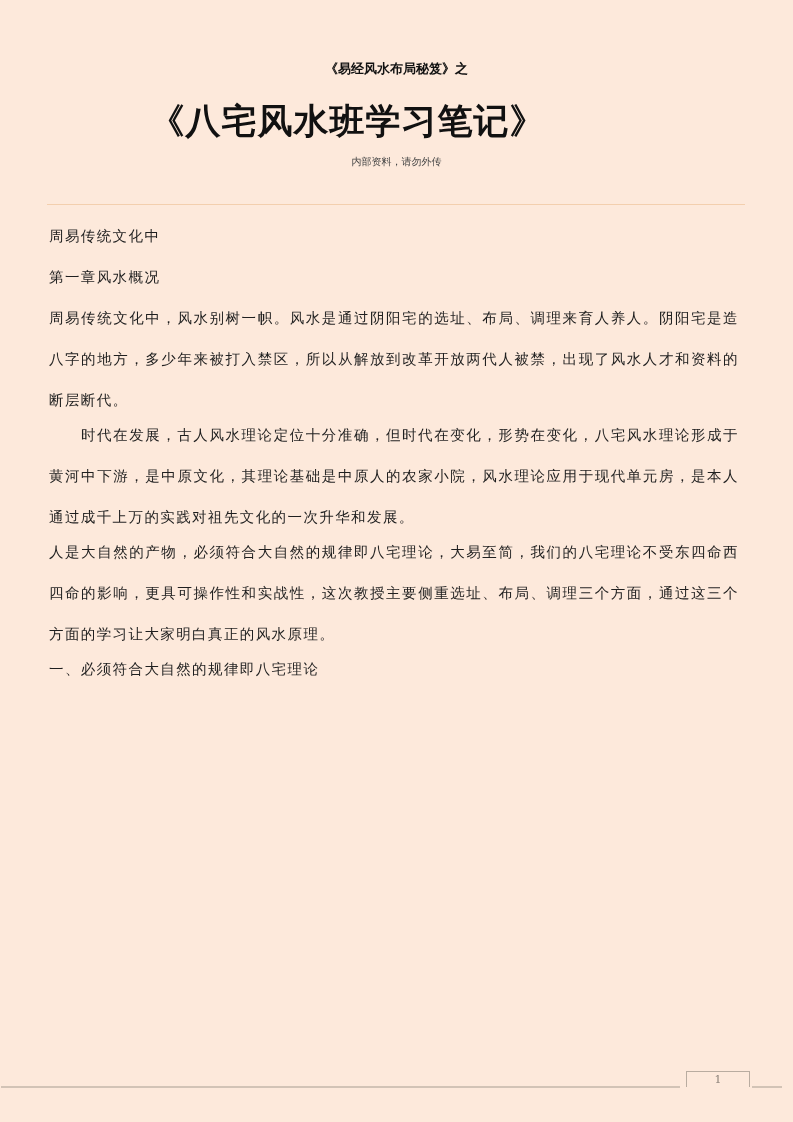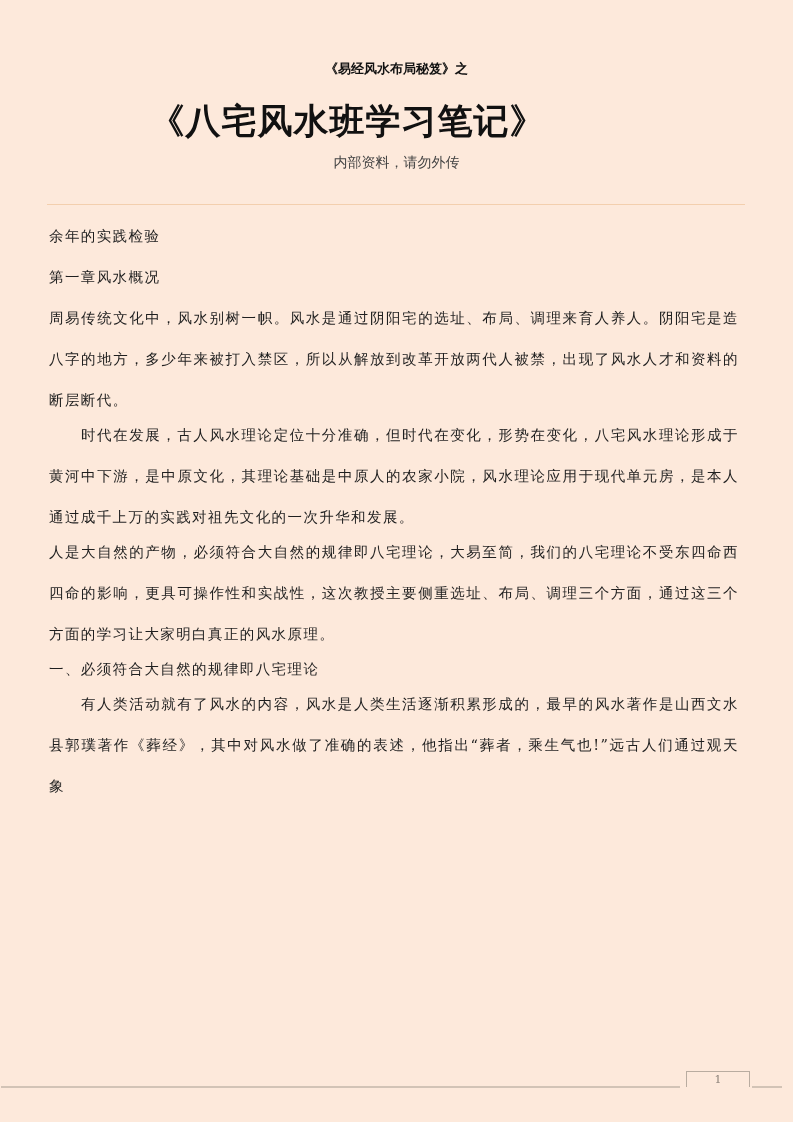--- a/index.html
+++ b/index.html
@@ -39,21 +39,21 @@
       line-height: 50px;
       color: #111;
       letter-spacing: 1px;
     }
     .subtitle {
       position: absolute;
       top: 152px;
       left: 0;
       width: 793px;
       text-align: center;
-      font-size: 14px;
+      font-size: 10px;
       line-height: 20px;
       color: #444;
     }
     .divider {
       position: absolute;
       top: 204px;
       left: 47px;
       width: 698px;
       height: 1px;
       background: #f3cfae;
@@ -117,24 +117,23 @@
   </style>
 </head>
 <body>
 
 <div class="pre-title">《易经风水布局秘笈》之</div>
 <div class="main-title">《八宅风水班学习笔记》</div>
 <div class="subtitle">内部资料，请勿外传</div>
 <div class="divider"></div>
 
 <div class="content">
-  <p class="heading">余年的实践检验</p>
+  <p class="heading">周易传统文化中</p>
   <p class="heading">第一章风水概况</p>
   <p class="para">周易传统文化中，风水别树一帜。风水是通过阴阳宅的选址、布局、调理来育人养人。阴阳宅是造八字的地方，多少年来被打入禁区，所以从解放到改革开放两代人被禁，出现了风水人才和资料的断层断代。</p>
   <p class="para indent">时代在发展，古人风水理论定位十分准确，但时代在变化，形势在变化，八宅风水理论形成于黄河中下游，是中原文化，其理论基础是中原人的农家小院，风水理论应用于现代单元房，是本人通过成千上万的实践对祖先文化的一次升华和发展。</p>
   <p class="para">人是大自然的产物，必须符合大自然的规律即八宅理论，大易至简，我们的八宅理论不受东四命西四命的影响，更具可操作性和实战性，这次教授主要侧重选址、布局、调理三个方面，通过这三个方面的学习让大家明白真正的风水原理。</p>
   <p class="para">一、必须符合大自然的规律即八宅理论</p>
-  <p class="para indent">有人类活动就有了风水的内容，风水是人类生活逐渐积累形成的，最早的风水著作是山西文水县郭璞著作《葬经》，其中对风水做了准确的表述，他指出“葬者，乘生气也!”远古人们通过观天象</p>
 </div>
 
 <div class="footer-line-left"></div>
 <div class="page-tab">1</div>
 <div class="footer-line-right"></div>
 
 </body></html>

